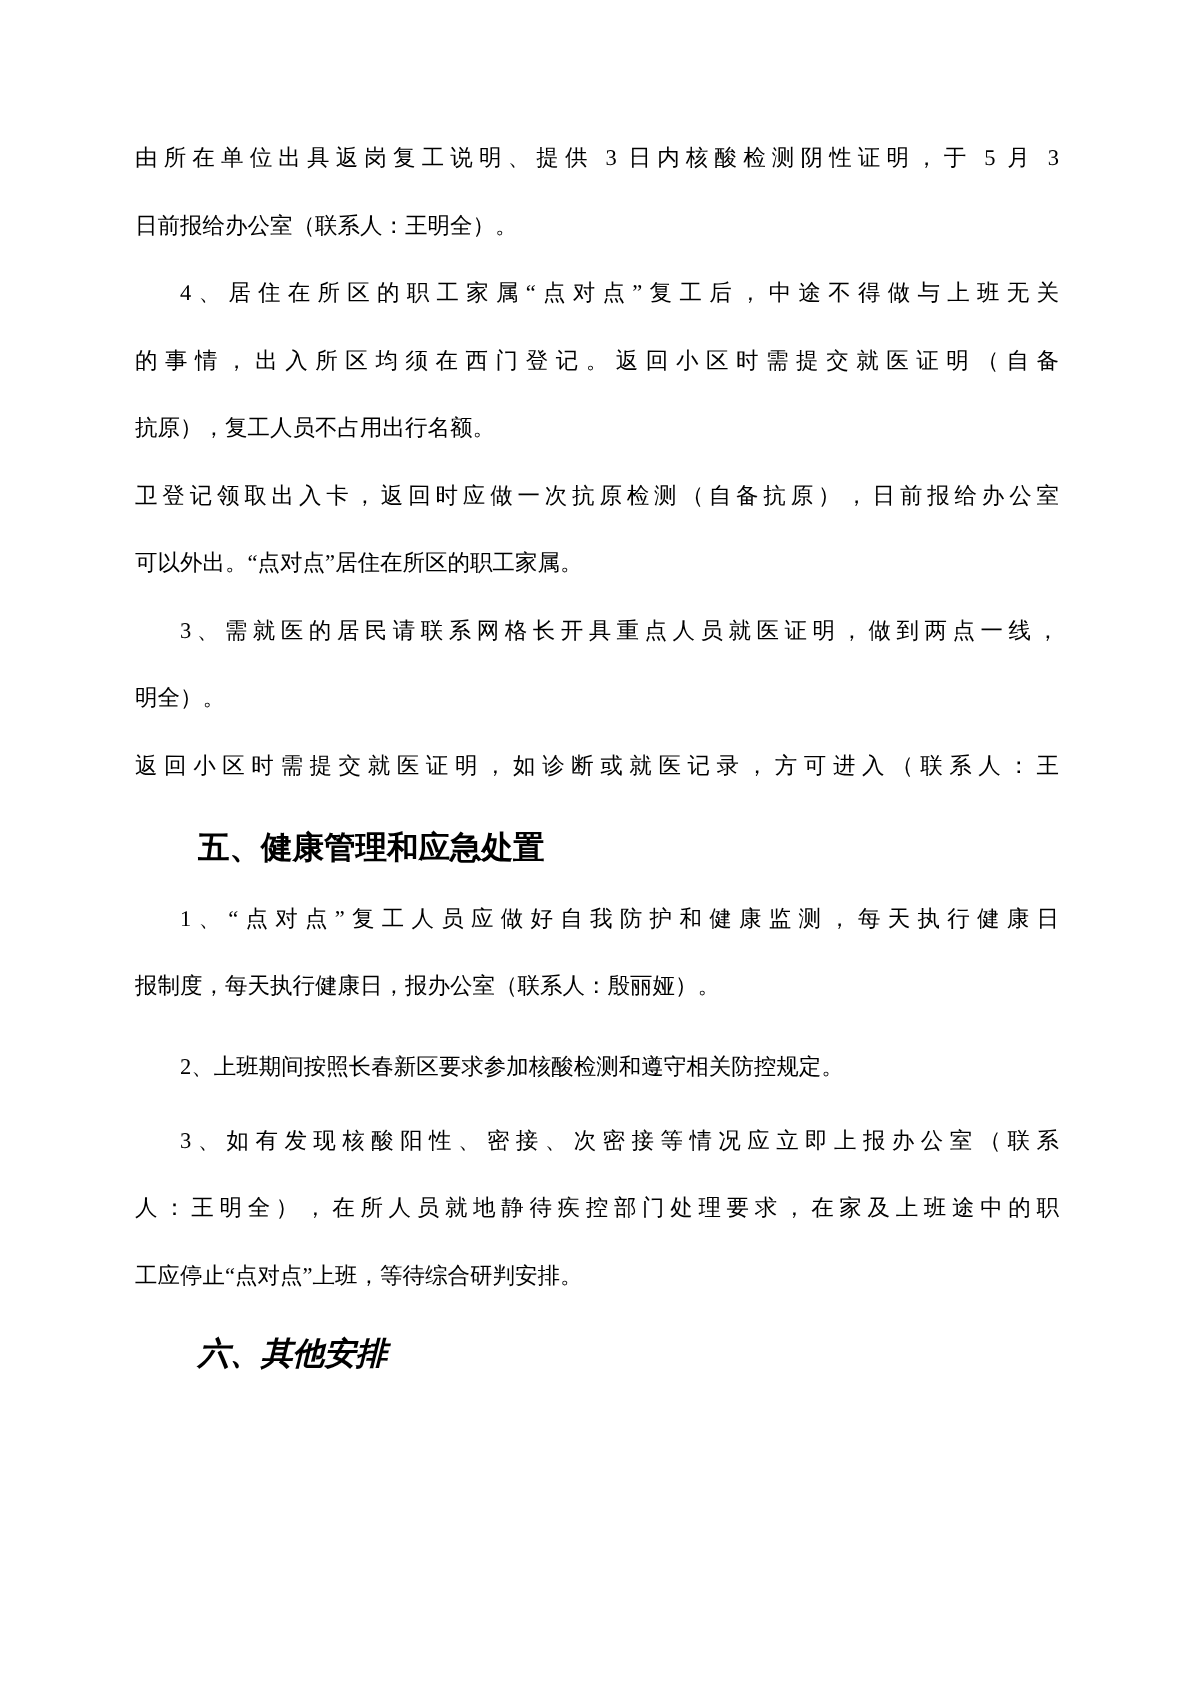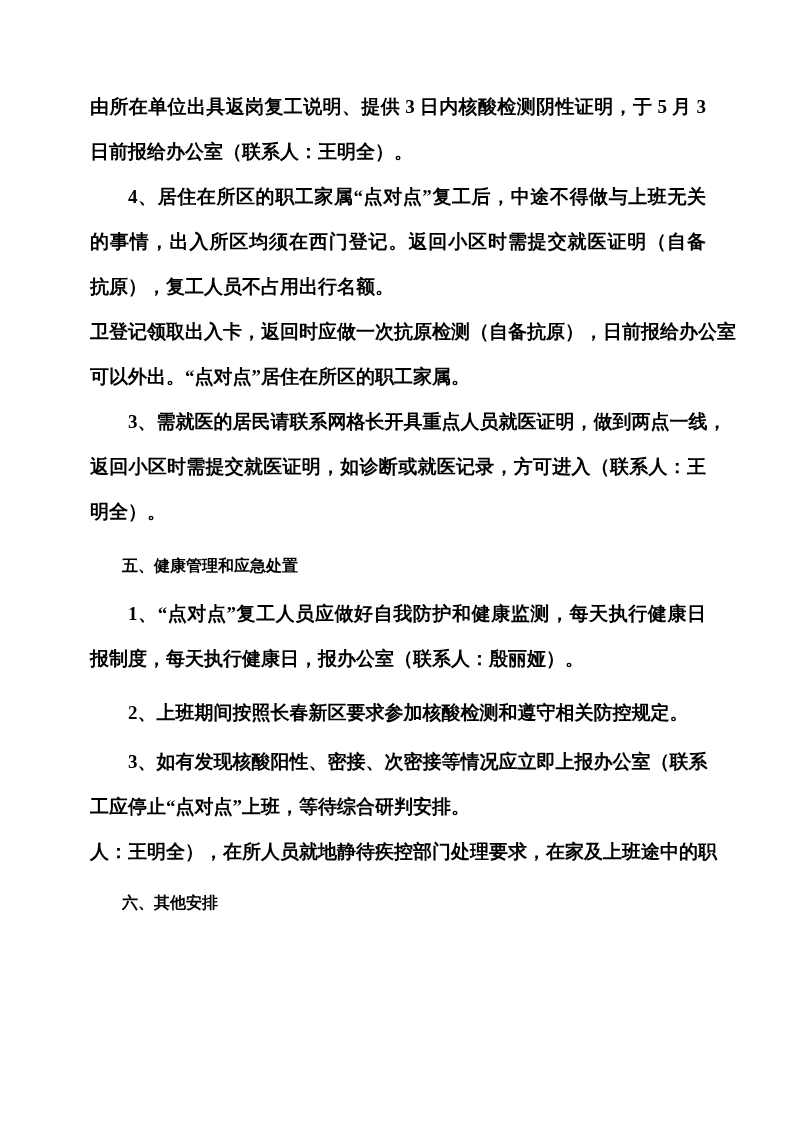--- a/index.html
+++ b/index.html
@@ -13,47 +13,46 @@
     font-family: "Liberation Serif", "DejaVu Serif", serif;
   }
   .doc {
     position: absolute;
     left: 90px;
     top: 84px;
     width: 616px;
   }
   .blk { margin: 0; }
   .line {
-    font-size: 19px;
+    font-size: 15px;
     line-height: 45px;
     height: 45px;
     white-space: nowrap;
     overflow: visible;
-    font-weight: bold;
   }
   
   .line.just {
     text-align: justify;
     text-align-last: justify;
   }
   
   .para .line.first { text-indent: 2em; }
   
   .cont .line.first { text-indent: 0; }
   .heading { margin: 9px 0 3px 0; }
   .heading .line {
     font-family: "Liberation Sans", "DejaVu Sans", sans-serif;
     font-weight: bold;
-    font-size: 16px;
+    font-size: 21px;
     text-indent: 2em;
   }
   
   .doc > .blk:nth-child(7) { margin-top: 9px; }
   .doc > .blk:nth-child(8) { margin-top: 4px; }
-  .doc > .blk:nth-child(9) { margin-top: 6px; }
+  .doc > .blk:nth-child(9) { margin-top: 6px; font-style: italic; }
 </style>
 </head>
 <body>
 
 <div class="page">
   <div class="doc">
       <div class="blk para cont">
         <div class="line just first">由所在单位出具返岗复工说明、提供 3 日内核酸检测阴性证明，于 5 月 3</div>
         <div class="line">日前报给办公室（联系人：王明全）。</div>
       </div>
@@ -61,35 +60,35 @@
         <div class="line just first">4、居住在所区的职工家属“点对点”复工后，中途不得做与上班无关</div>
         <div class="line just">的事情，出入所区均须在西门登记。返回小区时需提交就医证明（自备</div>
         <div class="line">抗原），复工人员不占用出行名额。</div>
       </div>
       <div class="blk para">
         <div class="line just">卫登记领取出入卡，返回时应做一次抗原检测（自备抗原），日前报给办公室</div>
         <div class="line">可以外出。“点对点”居住在所区的职工家属。</div>
       </div>
       <div class="blk para">
         <div class="line just first">3、需就医的居民请联系网格长开具重点人员就医证明，做到两点一线，</div>
+        <div class="line">明全）。</div>
         <div class="line just">返回小区时需提交就医证明，如诊断或就医记录，方可进入（联系人：王</div>
-        <div class="line">明全）。</div>
       </div>
       <div class="blk heading">
         <div class="line first">五、健康管理和应急处置</div>
       </div>
       <div class="blk para">
         <div class="line just first">1、“点对点”复工人员应做好自我防护和健康监测，每天执行健康日</div>
         <div class="line">报制度，每天执行健康日，报办公室（联系人：殷丽娅）。</div>
       </div>
       <div class="blk para">
         <div class="line first">2、上班期间按照长春新区要求参加核酸检测和遵守相关防控规定。</div>
       </div>
       <div class="blk para">
         <div class="line just first">3、如有发现核酸阳性、密接、次密接等情况应立即上报办公室（联系</div>
+        <div class="line just">人：王明全），在所人员就地静待疾控部门处理要求，在家及上班途中的职</div>
         <div class="line">工应停止“点对点”上班，等待综合研判安排。</div>
-        <div class="line just">人：王明全），在所人员就地静待疾控部门处理要求，在家及上班途中的职</div>
       </div>
       <div class="blk heading">
         <div class="line first">六、其他安排</div>
       </div>
     </div>
 </div>
 
 </body></html>

